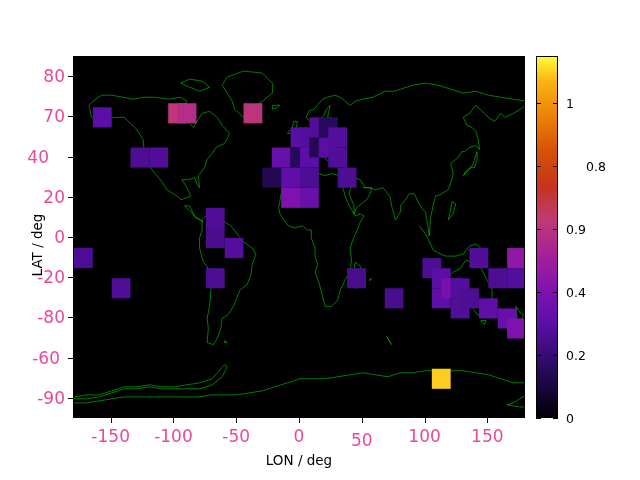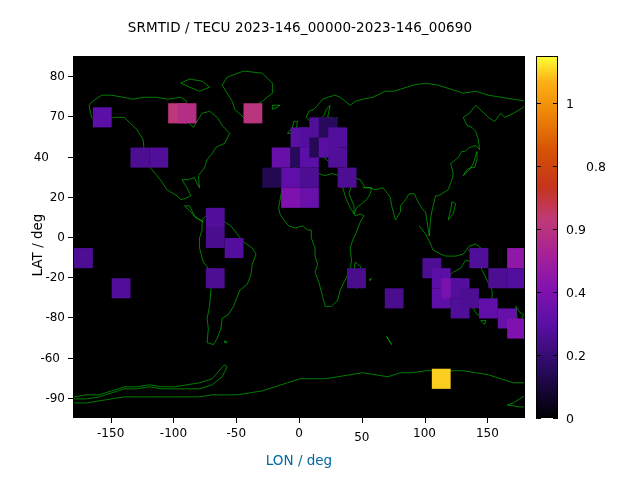--- a/index.html
+++ b/index.html
@@ -17,49 +17,48 @@
 
   
   #plot-frame{
     position:absolute;left:73px;top:56px;width:452px;height:362px;
     background:#000000;border:1px solid #000;box-sizing:border-box;
     overflow:hidden;
   }
   #map-canvas,#cell-canvas{position:absolute;left:0;top:0;width:452px;height:362px;}
 
   
-  .tick-lbl{position:absolute;font-size:12px;color:#000000;white-space:nowrap;}
+  .tick-lbl{position:absolute;font-size:17px;color:#ec4899;white-space:nowrap;}
   .xlbl{transform:translateX(-50%);}
   .ylbl{transform:translateY(-50%);text-align:right;}
   .tick-mark{position:absolute;background:#000;}
 
   #xaxis-title{
     position:absolute;left:73px;top:452px;width:452px;text-align:center;
-    font-size:13.5px;color:#0369a1;
+    font-size:13.5px;color:#000000;
   }
   #yaxis-title{
     position:absolute;left:-63px;top:237px;width:200px;text-align:center;
     font-size:13.5px;color:#000;transform:rotate(-90deg);
   }
 
   
   #cbar-frame{
     position:absolute;left:536px;top:56px;width:22px;height:362px;
     border:1px solid #000;box-sizing:border-box;
   }
   #cbar-grad{position:absolute;left:0;top:0;width:100%;height:100%;}
   .cbar-tick{position:absolute;background:#000;height:1px;width:5px;}
   .cbar-lbl{position:absolute;font-size:12.5px;color:#000;transform:translateY(-50%);}
 </style>
 </head>
 <body>
 
 <div id="figure">
 
-  <div id="title">SRMTID / TECU 2023-146_00000-2023-146_00690</div>
 
   <div id="plot-frame">
     <svg id="map-canvas" viewBox="0 0 360 180" preserveAspectRatio="none">
         <polyline points="12.00,24.00 14.00,30.00 18.00,32.00 22.00,33.00 27.00,31.00 32.00,30.00 40.00,30.00 45.00,33.00 50.00,36.00 55.00,41.00 56.00,47.00 58.00,53.00 62.00,56.00 66.00,59.00 70.00,62.00 74.00,66.00 82.00,69.00 85.00,71.00 90.00,70.00 93.00,69.00 90.00,65.00 86.00,61.00 91.00,61.00 96.00,60.00 98.00,63.00 100.00,65.00 99.00,59.00 104.00,55.00 106.00,51.00 110.00,48.00 113.00,45.00 116.00,44.00 120.00,43.00 124.00,38.00 118.00,34.00 114.00,30.00 108.00,27.00 102.00,28.00 98.00,32.00 95.00,35.00 92.00,33.00 88.00,30.00 85.00,26.00 90.00,22.00 85.00,20.00 75.00,21.00 65.00,20.00 55.00,20.00 47.00,21.00 39.00,20.00 30.00,19.00 22.00,19.00 15.00,22.00 12.00,24.00" fill="none" stroke="#00c000" stroke-width="0.65" vector-effect="non-scaling-stroke"></polyline>
         <polyline points="135.00,30.00 128.00,26.00 126.00,22.00 122.00,18.00 118.00,14.00 122.00,10.00 135.00,7.00 150.00,8.00 158.00,13.00 158.00,18.00 150.00,22.00 142.00,25.00 135.00,30.00" fill="none" stroke="#00c000" stroke-width="0.65" vector-effect="non-scaling-stroke"></polyline>
         <polyline points="100.00,17.00 92.00,15.00 85.00,13.00 92.00,11.00 102.00,12.00 108.00,15.00 100.00,17.00" fill="none" stroke="#00c000" stroke-width="0.65" vector-effect="non-scaling-stroke"></polyline>
         <polyline points="88.00,74.00 92.00,74.00 96.00,79.00 100.00,81.00 103.00,82.00 101.00,81.00 97.00,80.00 93.00,77.00 88.00,74.00" fill="none" stroke="#00c000" stroke-width="0.65" vector-effect="non-scaling-stroke"></polyline>
         <polyline points="102.00,81.00 105.00,79.00 109.00,78.00 116.00,79.00 120.00,82.00 125.00,84.00 130.00,88.00 135.00,92.00 142.00,95.00 145.00,98.00 142.00,103.00 141.00,108.00 138.00,113.00 132.00,116.00 127.00,124.00 123.00,128.00 118.00,130.00 117.00,135.00 114.00,140.00 111.00,143.00 106.00,142.00 107.00,135.00 106.00,130.00 108.00,124.00 109.00,116.00 110.00,110.00 108.00,106.00 103.00,102.00 100.00,95.00 100.00,90.00 102.00,86.00 102.00,81.00" fill="none" stroke="#00c000" stroke-width="0.65" vector-effect="non-scaling-stroke"></polyline>
         <polyline points="163.00,75.00 164.00,78.00 167.00,81.00 171.00,84.00 176.00,85.00 182.00,84.00 186.00,86.00 189.00,86.00 189.00,90.00 192.00,95.00 192.00,99.00 194.00,103.00 192.00,107.00 195.00,112.00 198.00,119.00 200.00,124.00 205.00,124.00 210.00,121.00 212.00,116.00 215.00,112.00 220.00,106.00 221.00,101.00 220.00,95.00 222.00,91.00 225.00,87.00 228.00,82.00 231.00,79.00 228.00,78.00 224.00,79.00 220.00,75.00 217.00,71.00 215.00,67.00 213.00,63.00 212.00,59.00 205.00,58.00 200.00,59.00 195.00,58.00 190.00,56.00 185.00,54.00 180.00,54.00 175.00,55.00 171.00,58.00 168.00,62.00 165.00,68.00 163.00,75.00" fill="none" stroke="#00c000" stroke-width="0.65" vector-effect="non-scaling-stroke"></polyline>
         <polyline points="224.00,102.00 228.00,104.00 230.00,108.00 228.00,114.00 225.00,115.00 223.00,111.00 223.00,106.00 224.00,102.00" fill="none" stroke="#00c000" stroke-width="0.65" vector-effect="non-scaling-stroke"></polyline>

